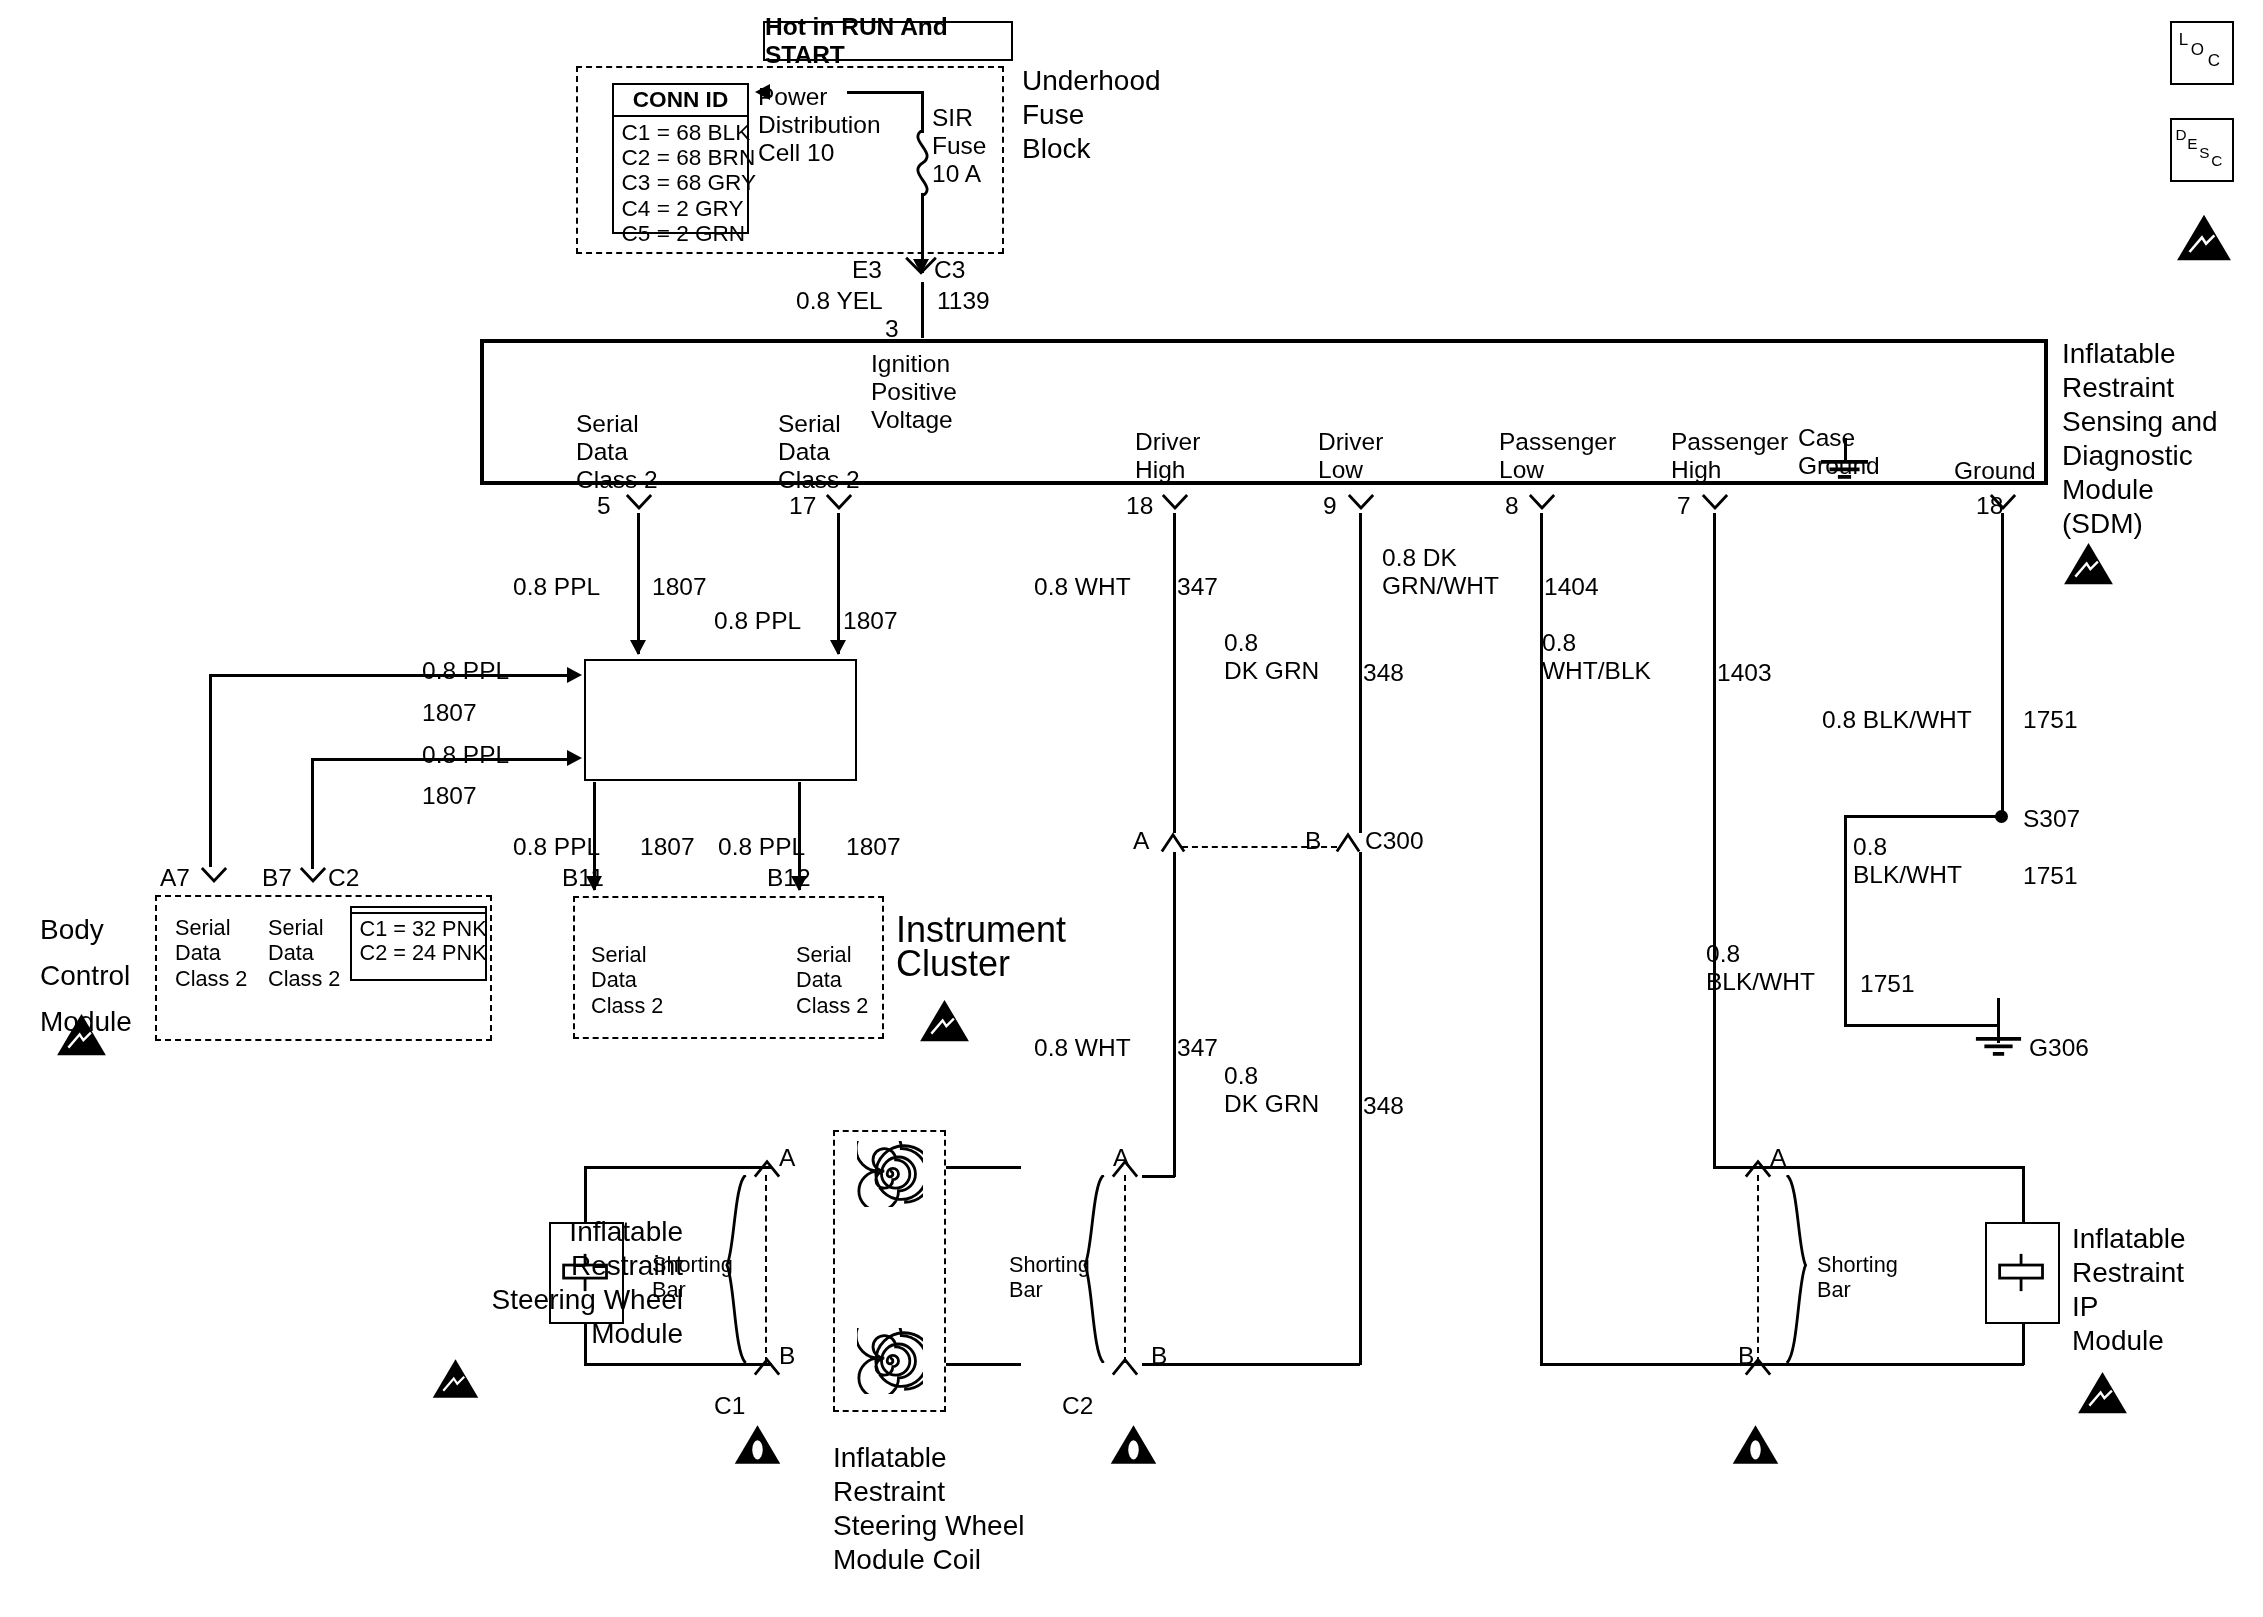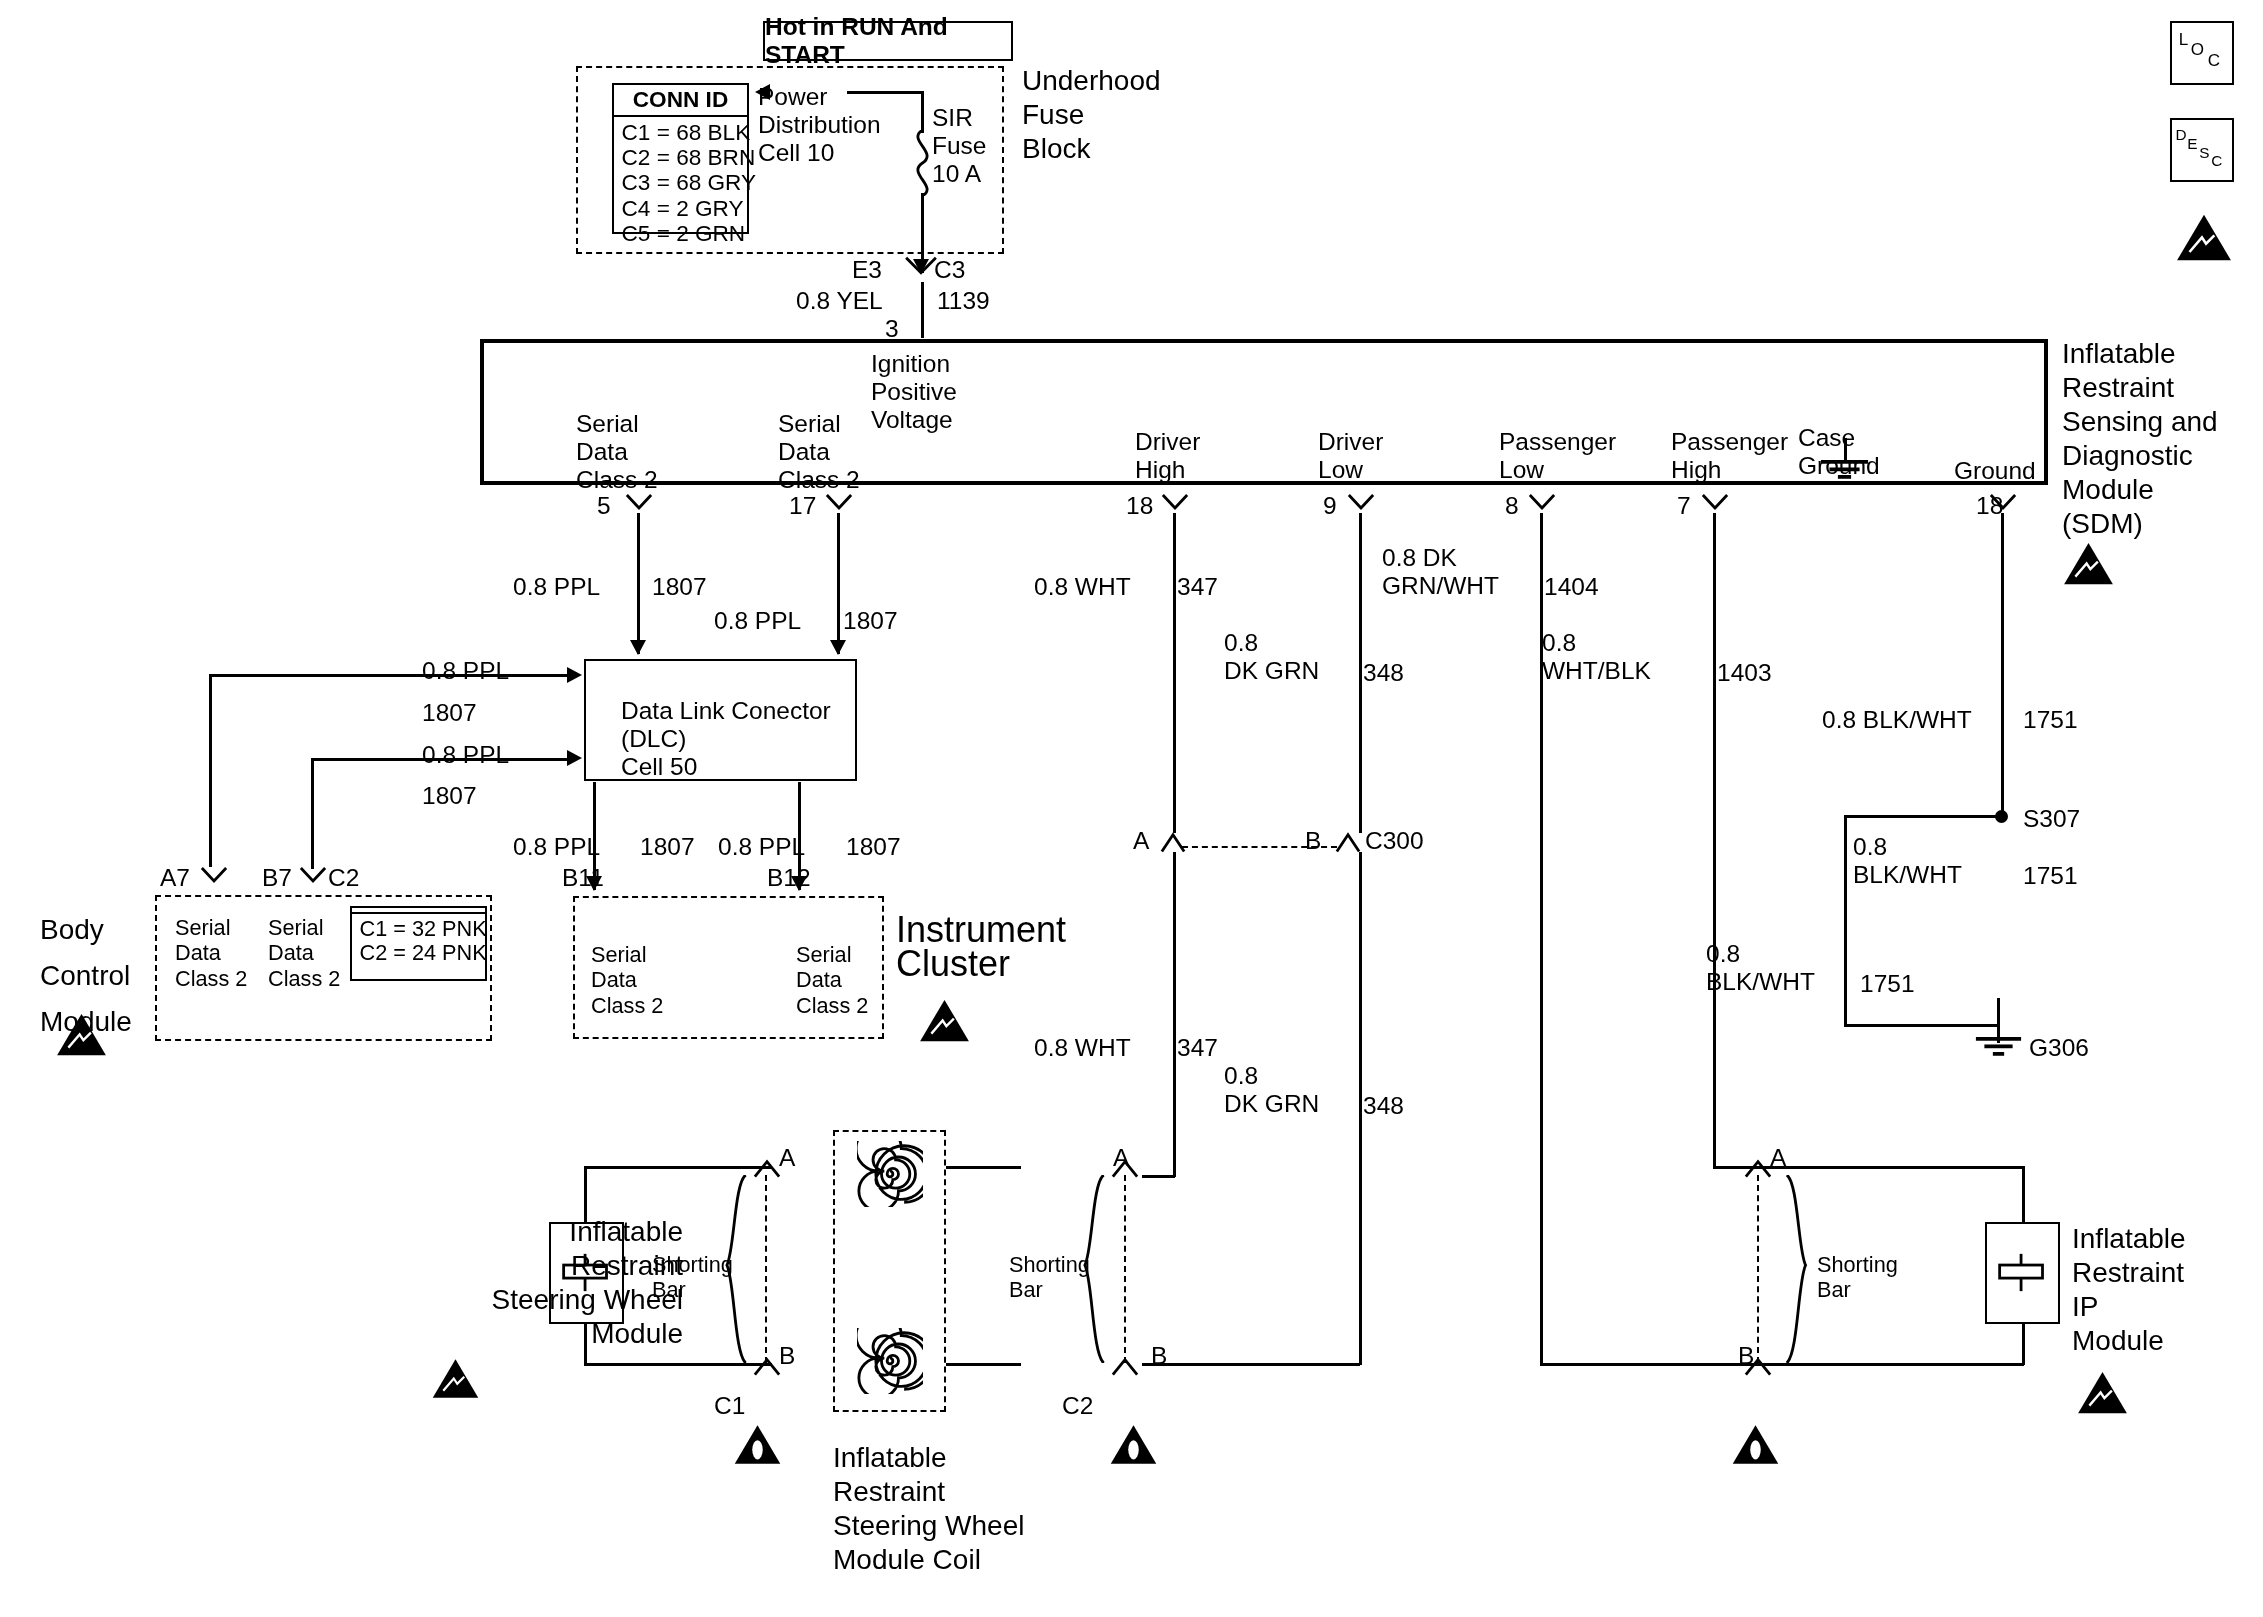--- a/index.html
+++ b/index.html
@@ -152,23 +152,20 @@
   <div class="arrow-d" style="left:630px;top:640px;"></div>
   <div class="t" style="left:513px;top:573px;">0.8 PPL</div>
   <div class="t" style="left:652px;top:573px;">1807</div>
 
   <div class="ln vl" style="left:837px;top:513px;height:141px;"></div>
   <div class="arrow-d" style="left:830px;top:640px;"></div>
   <div class="t" style="left:714px;top:607px;">0.8 PPL</div>
   <div class="t" style="left:843px;top:607px;">1807</div>
 
   <div class="box" style="left:584px;top:659px;width:273px;height:122px;"></div>
-  <div class="t" style="left:621px;top:697px;">Data Link Conector
-(DLC)
-Cell 50</div>
 
   <div class="ln hl" style="left:209px;top:674px;width:363px;"></div>
   <div class="ln vl" style="left:209px;top:674px;height:193px;"></div>
   <div class="arrow-r" style="left:567px;top:667px;"></div>
   <div class="t" style="left:422px;top:657px;">0.8 PPL</div>
   <div class="t" style="left:422px;top:699px;">1807</div>
 
   <div class="ln hl" style="left:311px;top:758px;width:261px;"></div>
   <div class="ln vl" style="left:311px;top:758px;height:111px;"></div>
   <div class="arrow-r" style="left:567px;top:750px;"></div>

